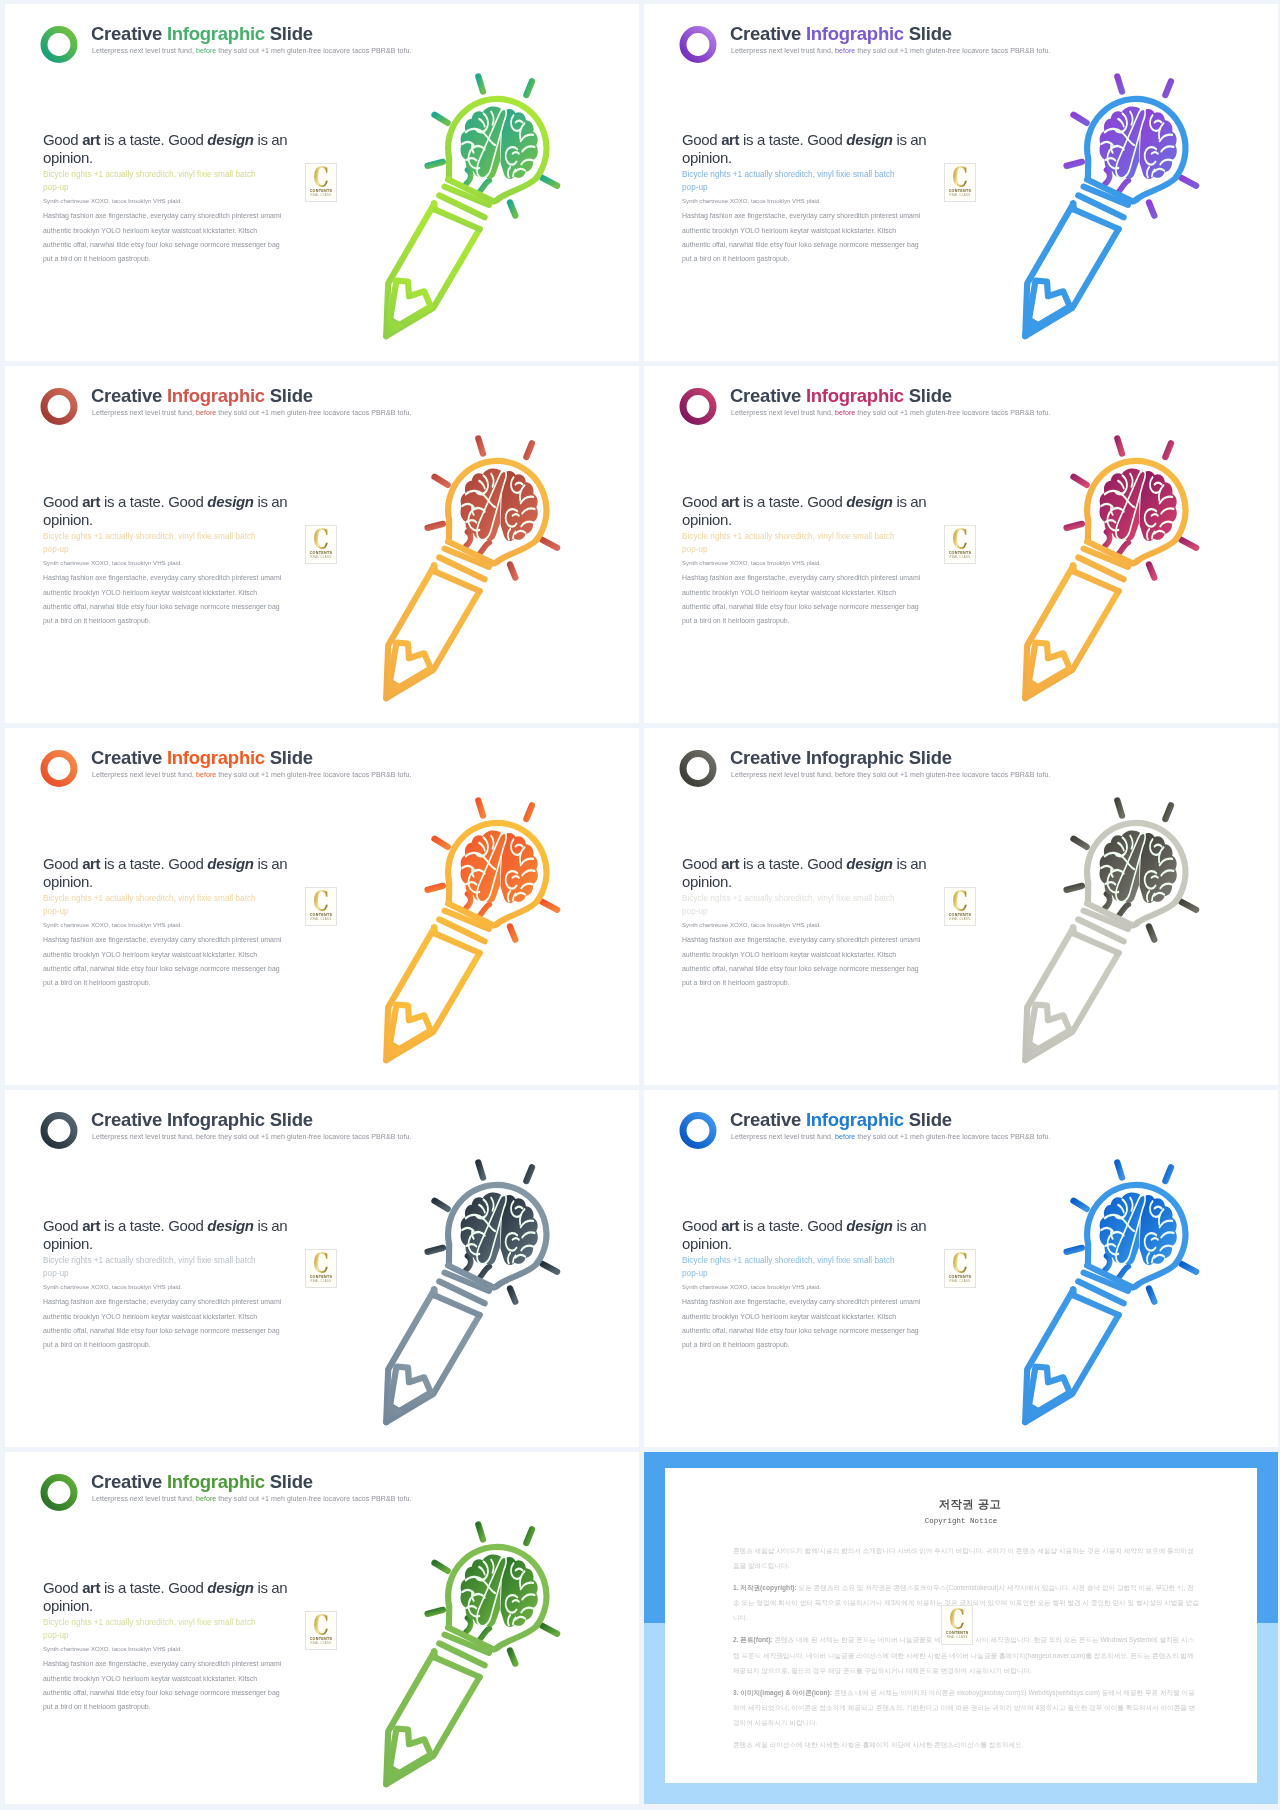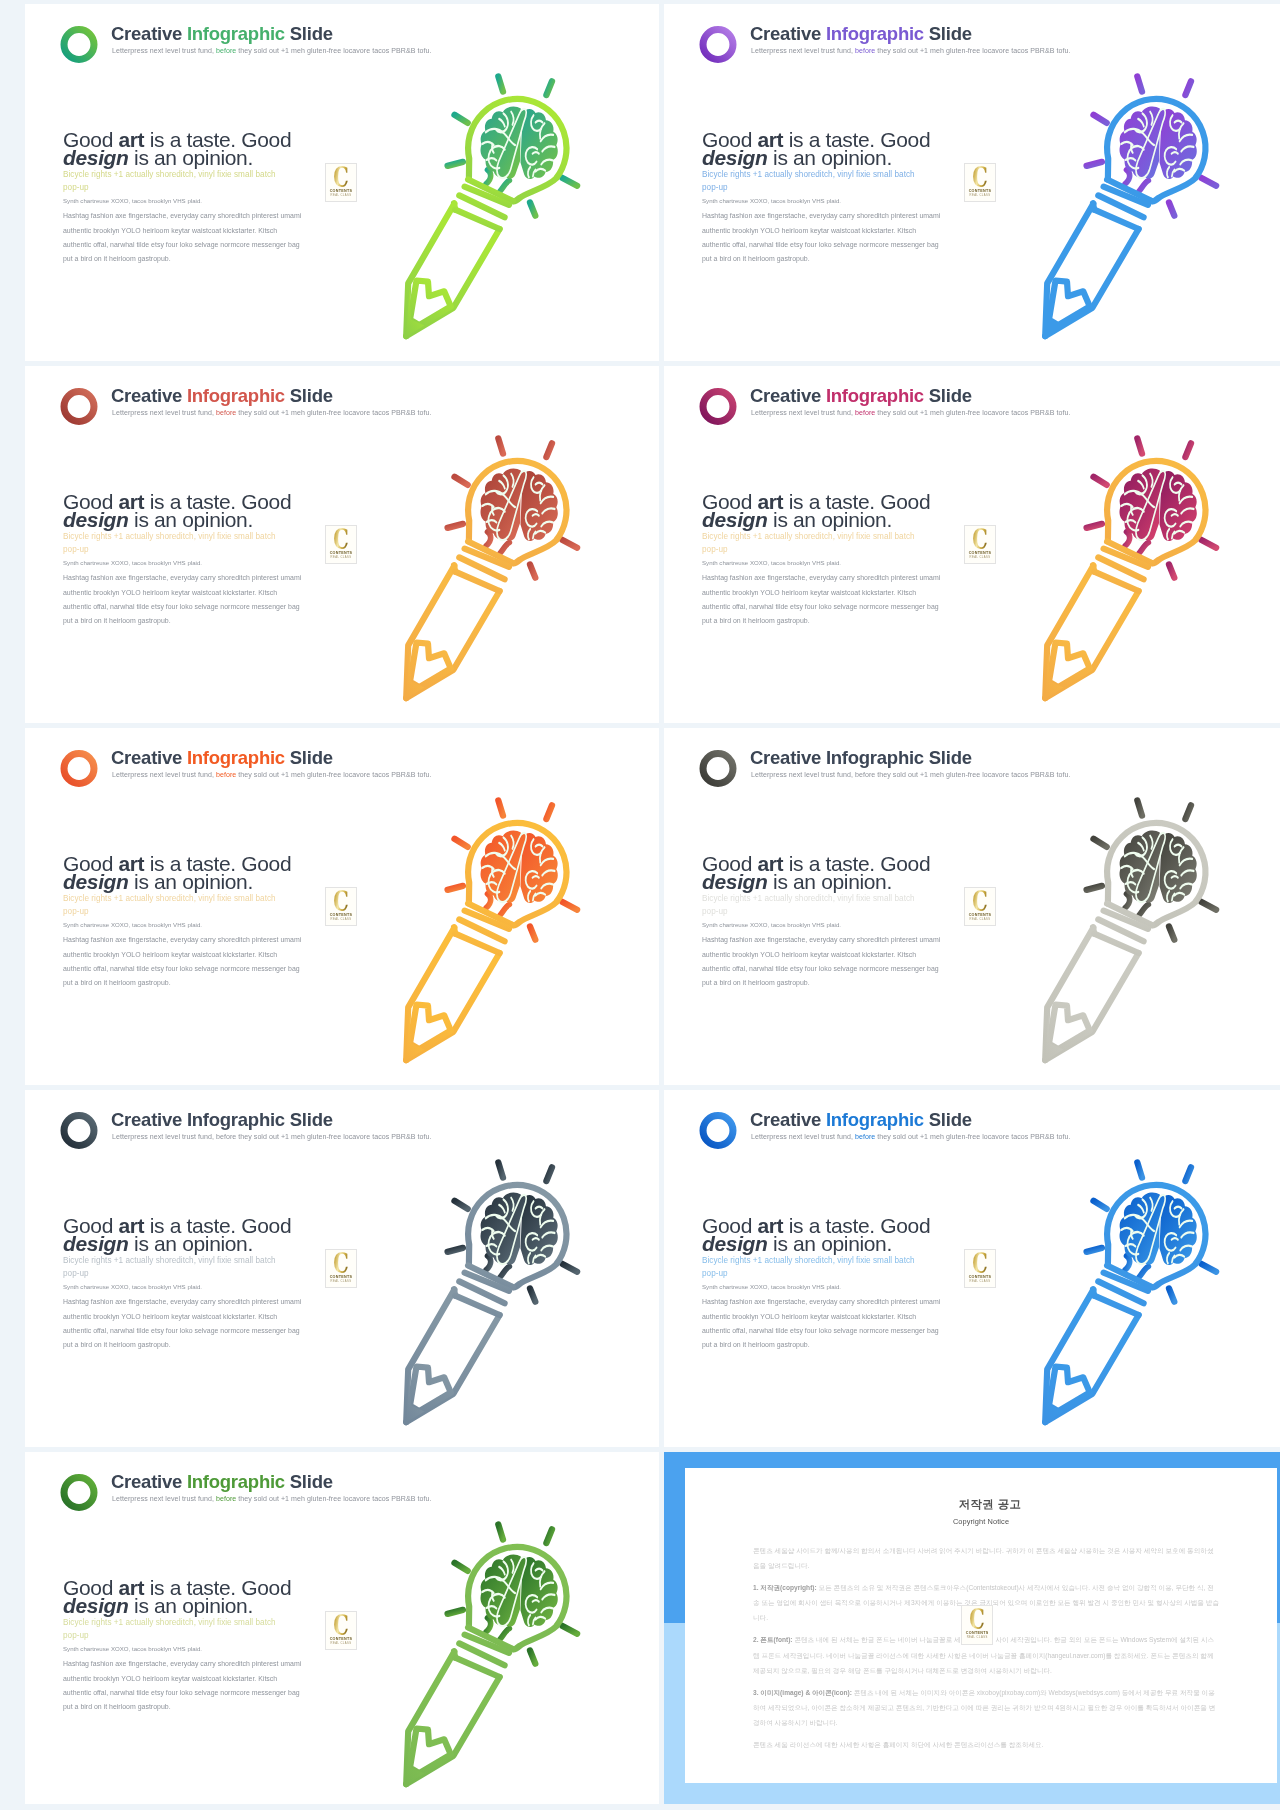--- a/index.html
+++ b/index.html
@@ -1,31 +1,31 @@
 <!DOCTYPE html>
 <html><head>
 <meta charset="utf-8">
 <title>Creative Infographic Slide</title>
 <style>
   html,body{margin:0;padding:0;}
   body{width:1280px;height:1810px;background:#eef4f9;
        font-family:"Liberation Sans",sans-serif;overflow:hidden;
        -webkit-font-smoothing:antialiased;}
   #deck{position:relative;width:1280px;height:1810px;}
-  .slide{position:absolute;background:#ffffff;overflow:hidden;margin-left:20px;}
+  .slide{position:absolute;background:#ffffff;overflow:hidden;}
 
   .hdr{position:absolute;left:41px;top:19px;}
   .ring{position:absolute;left:-6px;top:3px;width:38px;height:37px;}
   .htitle{position:absolute;left:45px;top:-1px;font-size:18.5px;font-weight:bold;
           letter-spacing:-0.25px;white-space:nowrap;line-height:24px;color:#3b4554;}
   .hsub{position:absolute;left:46px;top:24px;font-size:7.05px;color:#8f939b;
         white-space:nowrap;letter-spacing:0.05px;}
 
   .body{position:absolute;left:38px;top:127px;width:250px;}
-  .lead{font-size:21px;line-height:18px;color:#353d4a;font-weight:bold;
+  .lead{font-size:15px;line-height:18px;color:#353d4a;font-weight:bold;
         font-family:"Liberation Sans",sans-serif;letter-spacing:-0.35px;}
   .lead .reg{font-weight:normal;}
   .lead .ital{font-style:italic;font-weight:bold;}
   .sub2{margin-top:2px;font-size:8.2px;line-height:12.7px;letter-spacing:0.02px;width:215px;}
   .para{margin-top:4px;font-size:6.94px;line-height:14.1px;color:#8f949c;letter-spacing:0.01px;}
   .para span{display:block;white-space:nowrap;}
   .para0{margin-top:2px;font-size:6.1px;line-height:9px;color:#8f949c;letter-spacing:0.01px;white-space:nowrap;}
 
   .logobox{position:absolute;width:32px;height:39px;background:#fffef9;
            border:1px solid #e3e3e3;box-sizing:border-box;}
@@ -38,21 +38,21 @@
        letter-spacing:0.3px;font-weight:bold;color:#6d5c25;line-height:4px;}
   .lt2{position:absolute;left:0;right:0;top:29.5px;text-align:center;font-size:2.7px;
        letter-spacing:0.45px;color:#9d8e62;line-height:3px;}
 
   .art{position:absolute;}
 
   .cslide{background:#4ba2ef;}
   .cband{position:absolute;left:0;top:171px;width:100%;bottom:0;background:#abd9fc;}
   .cinner{position:absolute;background:#fff;box-sizing:border-box;}
   .ctitle{text-align:center;font-size:11.4px;font-weight:bold;color:#515151;letter-spacing:0.4px;padding-left:18px;}
-  .csub{text-align:center;font-size:7.4px;color:#515151;margin-top:5px;letter-spacing:0.1px;}
+  .csub{text-align:center;font-size:7.4px;color:#515151;margin-top:5px;letter-spacing:0.1px;font-family:Liberation Mono, monospace;}
   .cbody{position:absolute;left:68px;right:58px;top:68px;}
   .cpara{font-size:6.6px;line-height:15.35px;color:#c6c6c6;margin-top:6.5px;}
   .cpara b{color:#9e9e9e;font-weight:bold;}
   .cwm{position:absolute;width:32px;height:40px;background:#fffef9;border:1px solid #e4e4e4;box-sizing:border-box;}
 </style>
 </head>
 <body style="background: rgb(238, 244, 249);">
 
 <div id="deck">
   <div class="slide" style="left:5px;top:4px;width:634px;height:357px">

